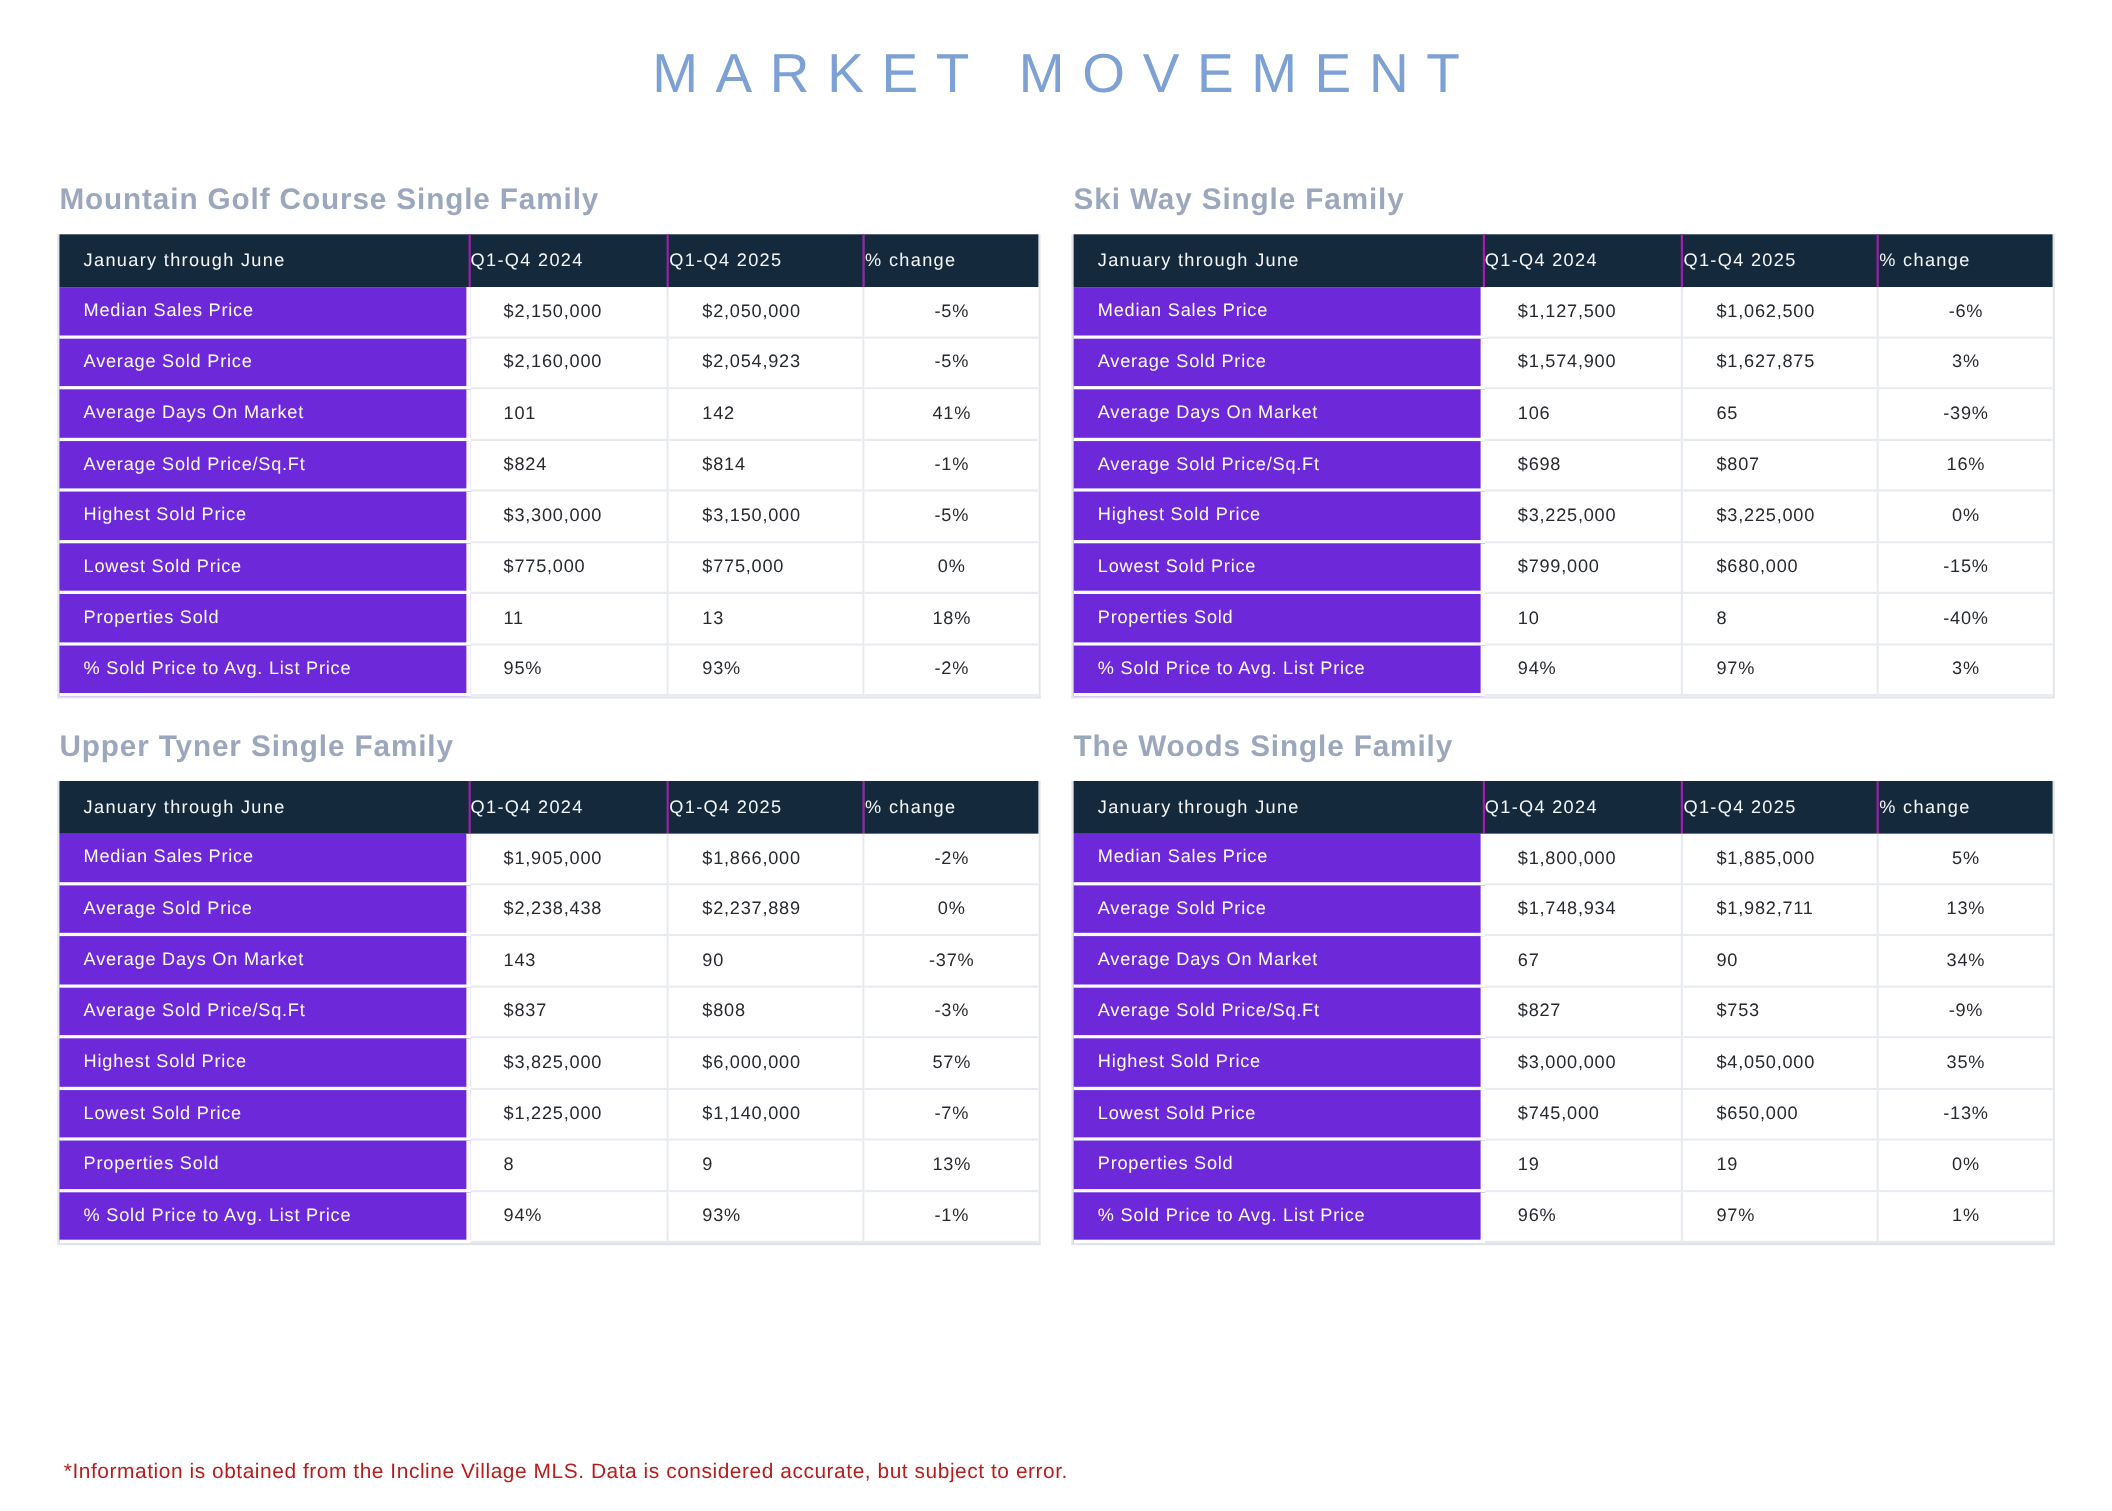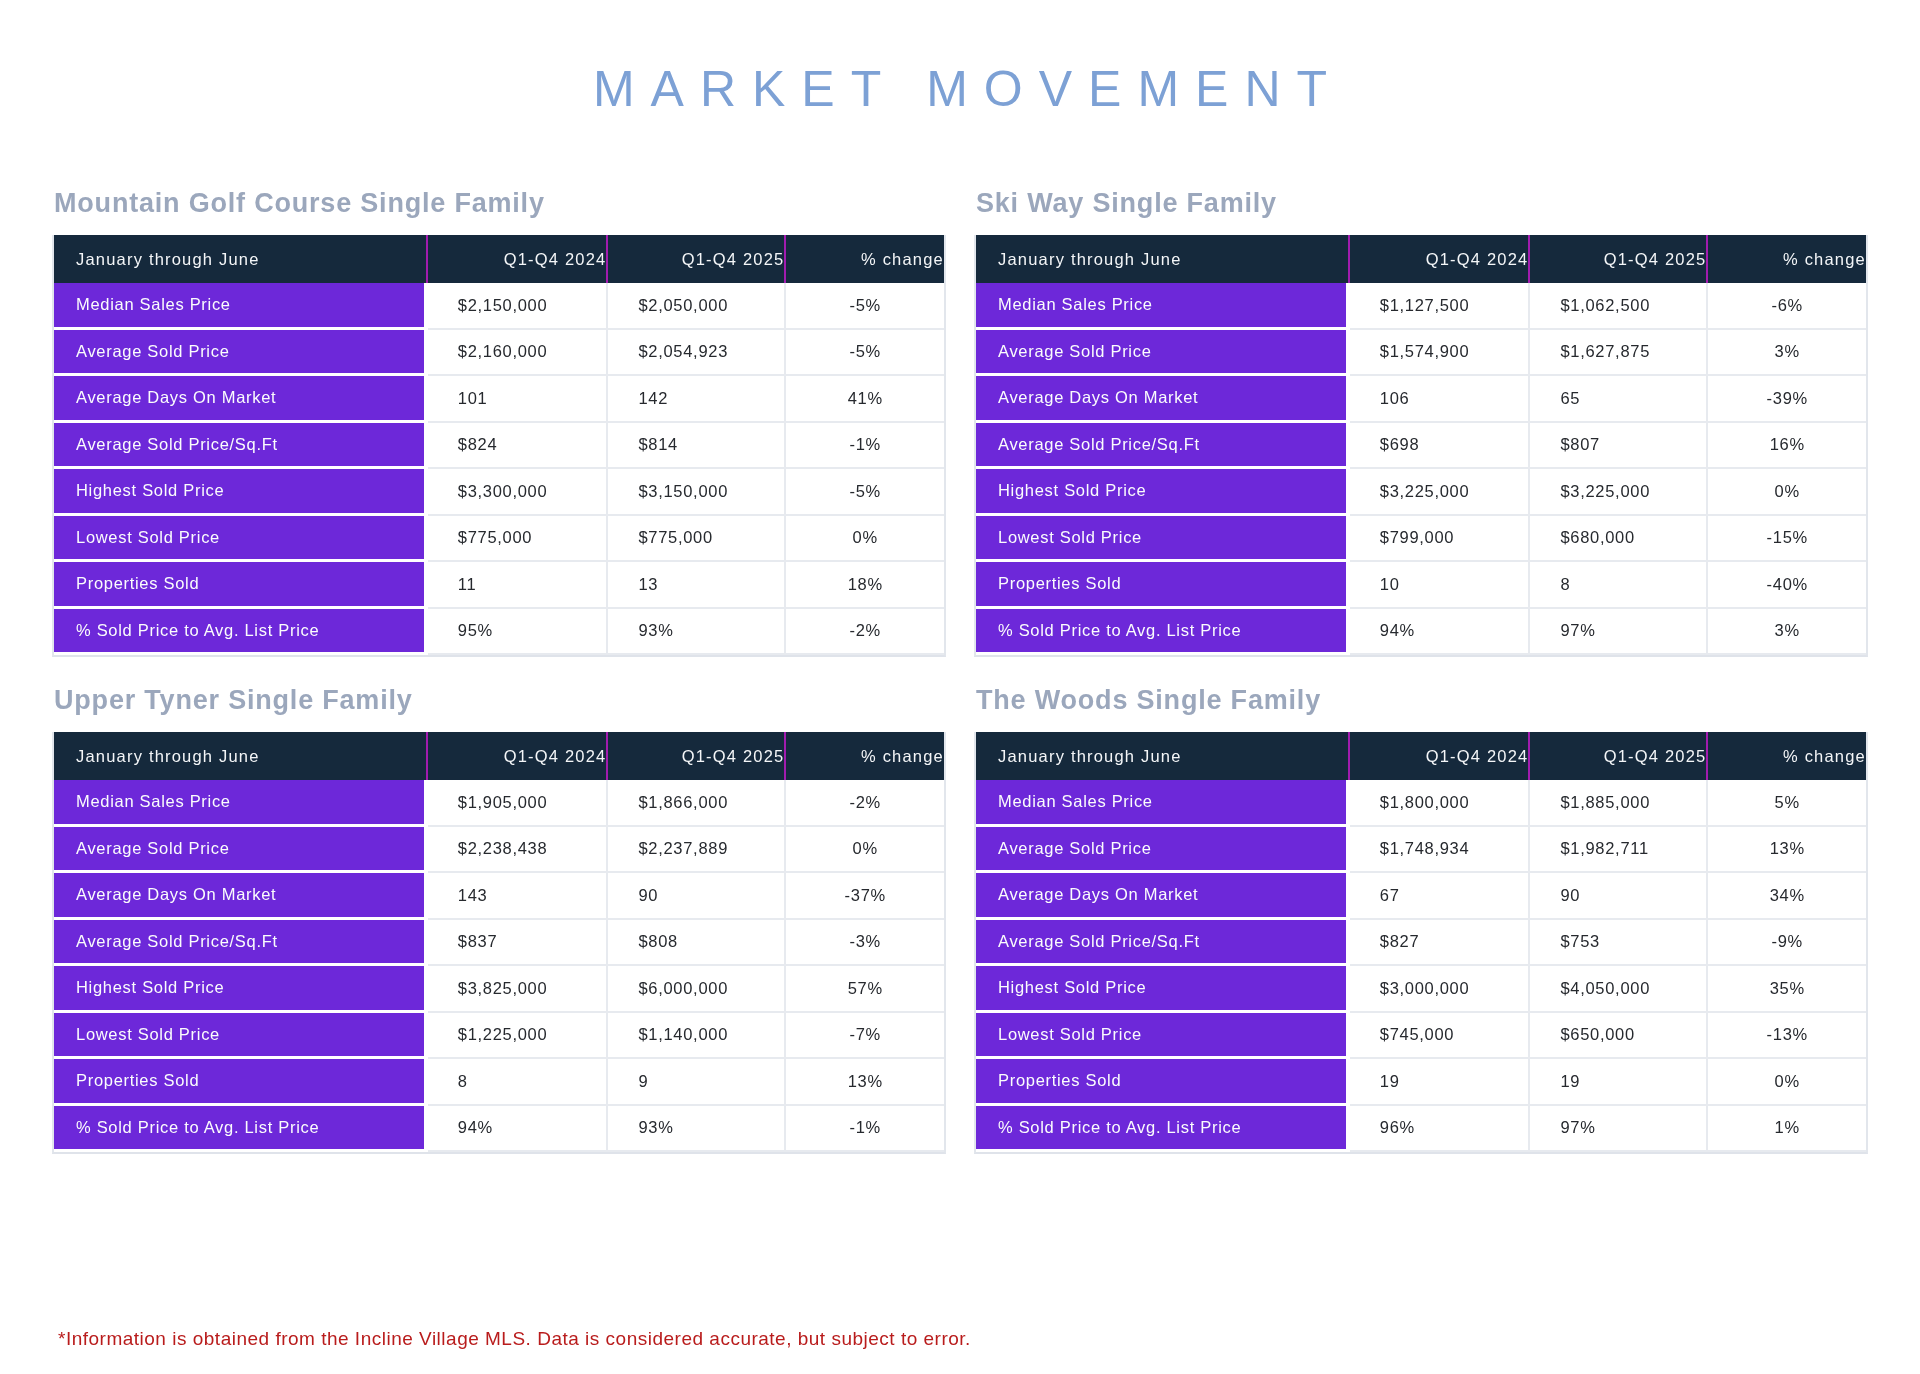--- a/index.html
+++ b/index.html
@@ -6,21 +6,21 @@
   html, body { background: #ffffff; }
   body {
     width: 1920px;
     height: 1374px;
     font-family: "Liberation Sans", sans-serif;
     color: #23272c;
     position: relative;
     overflow: hidden;
   }
   .page-title {
-    margin-top: 60px;
+    margin-top: 38px;
     text-align: center;
     font-size: 50px;
     font-weight: 300;
     letter-spacing: 16px;
     color: #7da1d5;
     text-indent: 16px; 
   }
   .tables-grid {
     display: grid;
     grid-template-columns: 1fr 1fr;
@@ -57,21 +57,21 @@
     background: #15293c;
     color: #f4f6f8;
     font-weight: 500;
     height: 48px;
     letter-spacing: 1.2px;
     border-right: 2px solid #a21caf;
     vertical-align: middle;
   }
   thead th:last-child { border-right: none; }
   thead th.lab { text-align: left; padding-left: 22px; }
-  thead th.num, thead th.pct { text-align: right; margin-left: 16px; }
+  thead th.num, thead th.pct { text-align: left; margin-left: 16px; }
 
   tbody td {
     height: 46.5px;
     vertical-align: middle;
     letter-spacing: 0.7px;
   }
   tbody td.lab {
     background: #6d28d9;
     color: #fbfcfd;
     padding-left: 22px;

